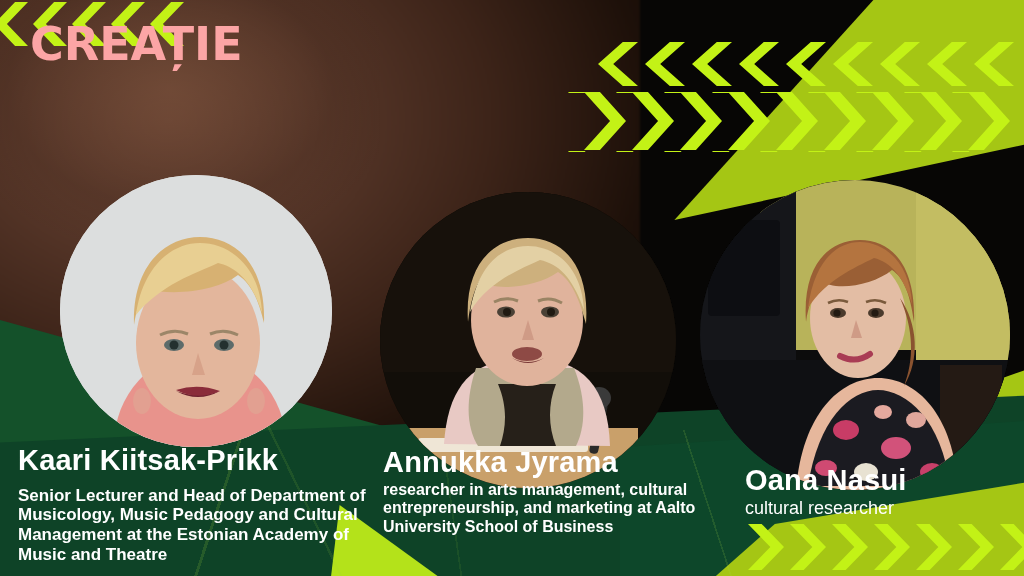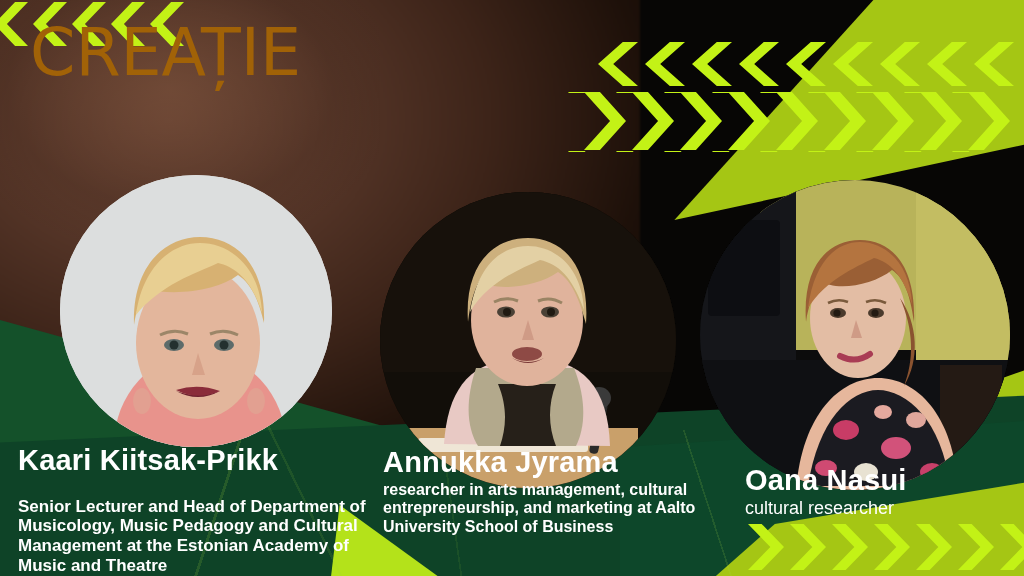--- a/index.html
+++ b/index.html
@@ -101,39 +101,39 @@
     color:transparent;-webkit-text-stroke:2px #c3f216;
     font-family:"DejaVu Sans", sans-serif;
   }
   .t-line2{display:flex;align-items:baseline;gap:14px;margin-top:2px;}
   .t-de{
     font-size:62px;font-weight:700;letter-spacing:2px;line-height:.96;
     color:transparent;-webkit-text-stroke:2px #c3f216;
     font-family:"DejaVu Sans", sans-serif;
   }
   .t-creatie{
-    font-size:65px;font-weight:400;letter-spacing:0px;line-height:.96;
-    color:#a16207;font-family:"DejaVu Sans", sans-serif;
+    font-size:46px;font-weight:700;letter-spacing:0px;line-height:.96;
+    color:#fca5a5;font-family:"DejaVu Sans", sans-serif;
   }
 
   
   .portrait{position:absolute;border-radius:50%;overflow:hidden;}
   .p1{left:60px;top:175px;width:272px;height:272px;background:#dcdede;}
   .p2{left:380px;top:192px;width:296px;height:296px;background:#0b0906;}
   .p3{left:700px;top:180px;width:310px;height:310px;background:#0a0a0a;}
   .portrait svg{display:block;width:100%;height:100%;}
 
   
   .spk{position:absolute;color:#fff;}
   .spk .name{font-weight:700;line-height:1.02;letter-spacing:.2px;}
   .spk .role{font-weight:700;line-height:1.17;}
 
   .spk1{left:18px;top:446px;width:360px;}
   .spk1 .name{font-size:29px;}
-  .spk1 .role{font-size:17px;margin-top:21px;}
+  .spk1 .role{font-size:17px;margin-top:10px;}
 
   .spk2{left:383px;top:448px;width:340px;}
   .spk2 .name{font-size:29px;}
   .spk2 .role{font-size:16px;margin-top:3px;}
 
   .spk3{left:745px;top:466px;width:280px;}
   .spk3 .name{font-size:29px;}
   .spk3 .role{font-size:18px;margin-top:2px;font-weight:400;}
 </style>
 </head>

